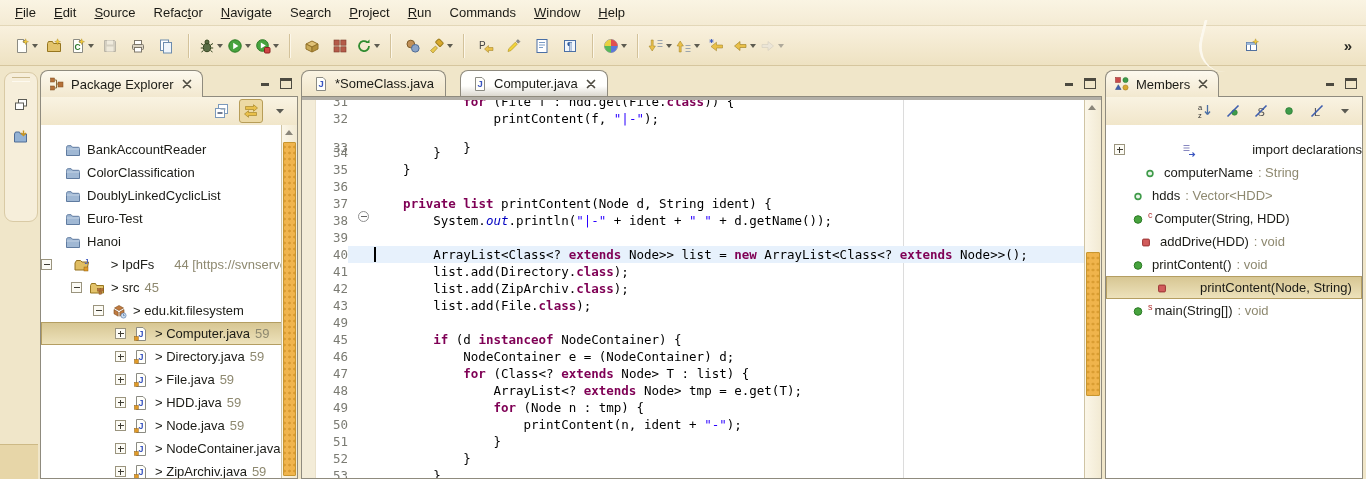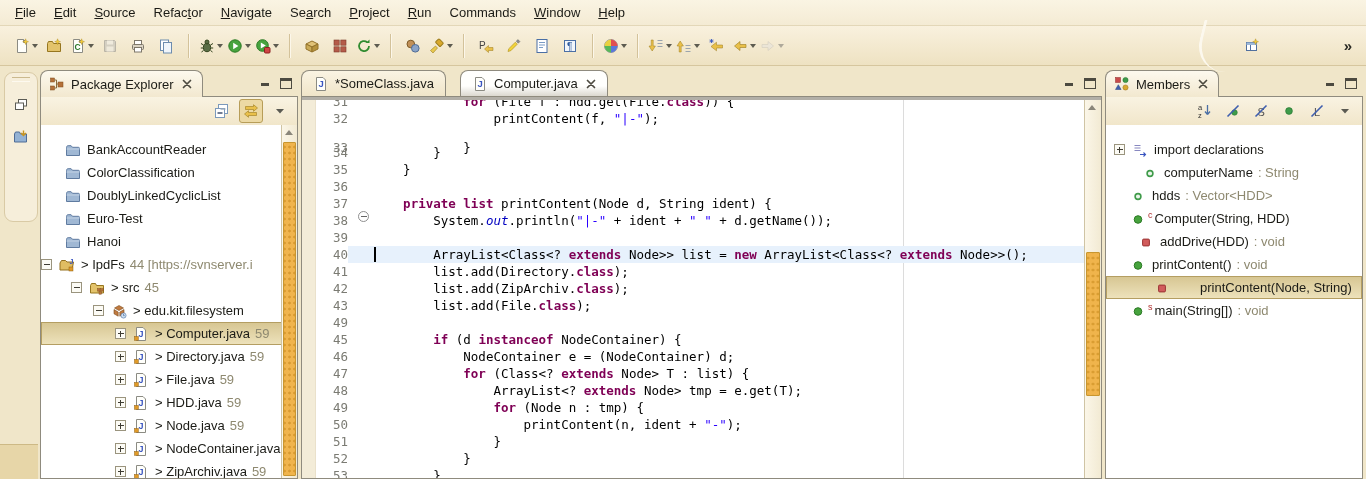--- a/index.html
+++ b/index.html
@@ -413,21 +413,21 @@
           <span class="t-label">Euro-Test</span>
         </div>
         <div class="row" style="padding-left: 8px;">
           <span class="tgl-space"></span>
           <span class="t-icon"><svg class="icon16" viewBox="0 0 16 16" width="16" height="16">
               <path d="M1.5 5.5c0-1 .6-1.8 1.6-1.8h3l1.4 1.6h5.9c.7 0 1.1.5 1.1 1.2v7H1.5z" fill="#a0b8d4" stroke="#5f7ba0"></path>
               <path d="M1.5 7h13" stroke="#c3d2e4"></path>
             </svg></span>
           <span class="t-label">Hanoi</span>
         </div>
-        <div class="row" style="">
+        <div class="row" style=" justify-content: space-between;">
           <span class="tgl"></span>
           <span class="t-icon"><svg class="icon16" viewBox="0 0 16 16" width="16" height="16">
               <path d="M1 6l1.5-2.5h4L8 5h6.5L13 13H1z" fill="#e0bd62" stroke="#94701f"></path>
               <text x="10.5" y="7" font-size="7" font-weight="bold" fill="#3a55c0">J</text>
               <rect x="10" y="10" width="4" height="4" fill="#e09a28" stroke="#8f5f10" stroke-width=".5"></rect>
             </svg></span>
           <span class="t-label">&gt; IpdFs</span>
           <span class="suffix">44 [https://svnserver.i</span>
         </div>
         <div class="row" style="padding-left: 30px;">
@@ -645,21 +645,21 @@
             <path d="M2.5 13.5l11-11" stroke="#3f5fae" stroke-width="1.6"></path>
           </svg>
         </div>
         <div class="pt-btn">
           <svg class="icon16" viewBox="0 0 16 16" width="16" height="16">
             <path d="M4 6h8l-4 4.5z" fill="#5a5a52"></path>
           </svg>
         </div>
       </div>
     <div class="tree" id="members-tree">
-        <div class="row" style="padding-left: 8px;">
+        <div class="row" style="padding-left: 8px; justify-content: space-between;">
           <span class="tgl plus"></span>
           <span class="t-icon"><svg class="icon16" viewBox="0 0 16 16" width="16" height="16">
               <path d="M2.5 3.5h6M2.5 6h6M2.5 8.5h6" stroke="#8888c0" stroke-width="1.1"></path>
               <path d="M8 12.5h5.5M11.5 10.5l2 2-2 2" fill="none" stroke="#3a55c0" stroke-width="1.1"></path>
             </svg></span>
           <span class="t-label">import declarations</span>
         </div>
         <div class="row" style="padding-left: 20px;">
           <span class="tgl-space"></span>
           <span class="t-icon"><svg class="icon16" viewBox="0 0 16 16" width="16" height="16">

